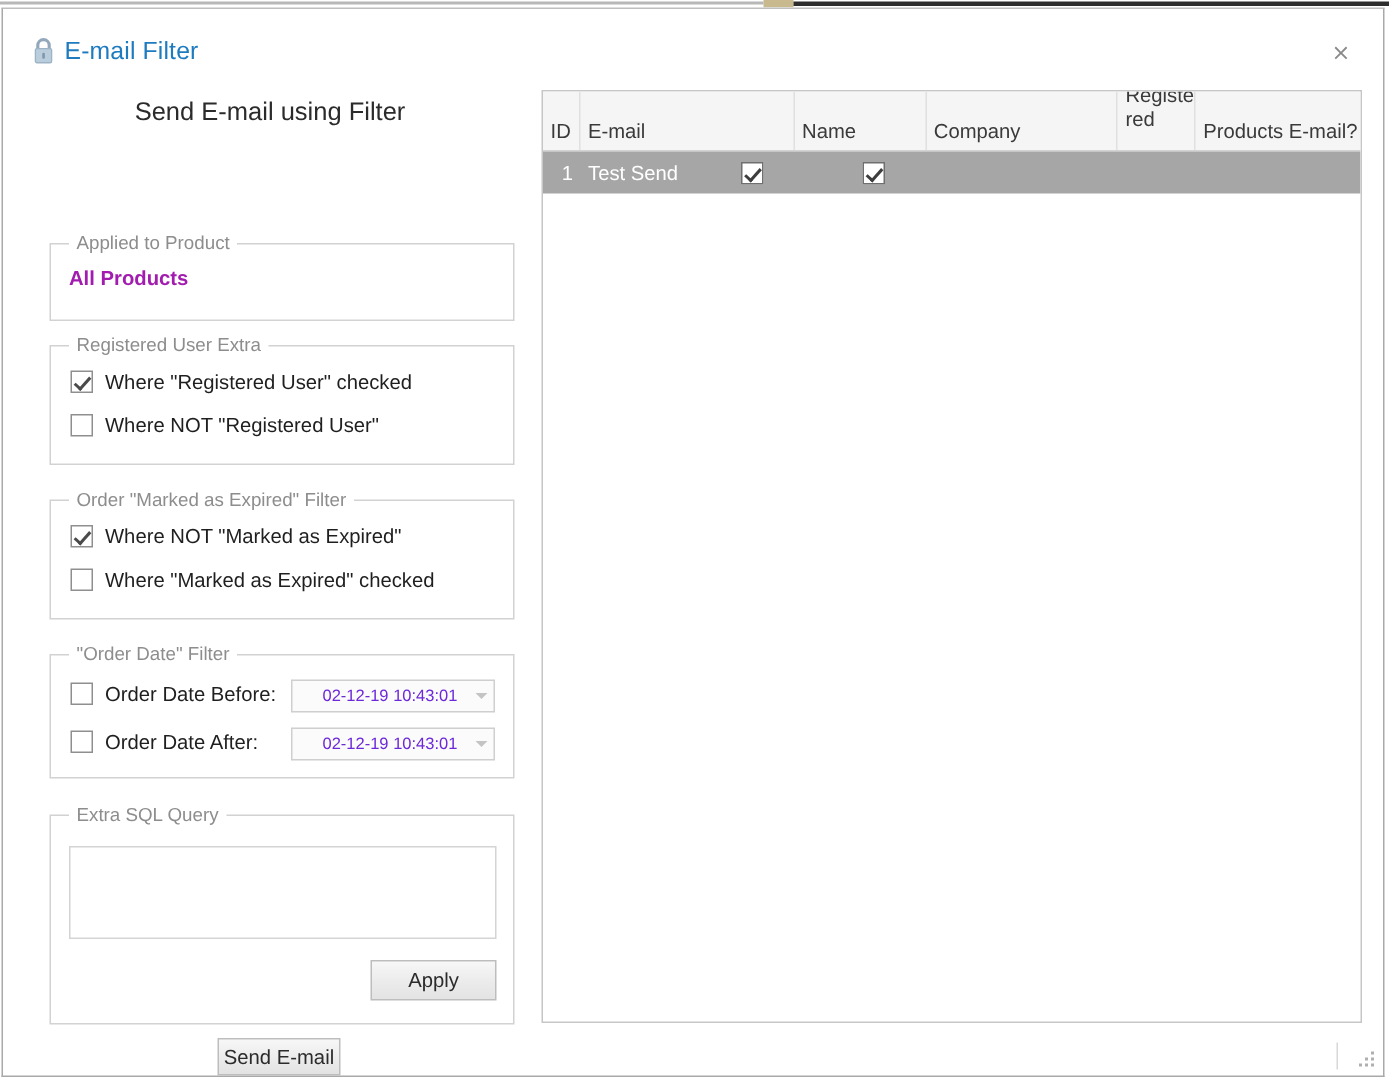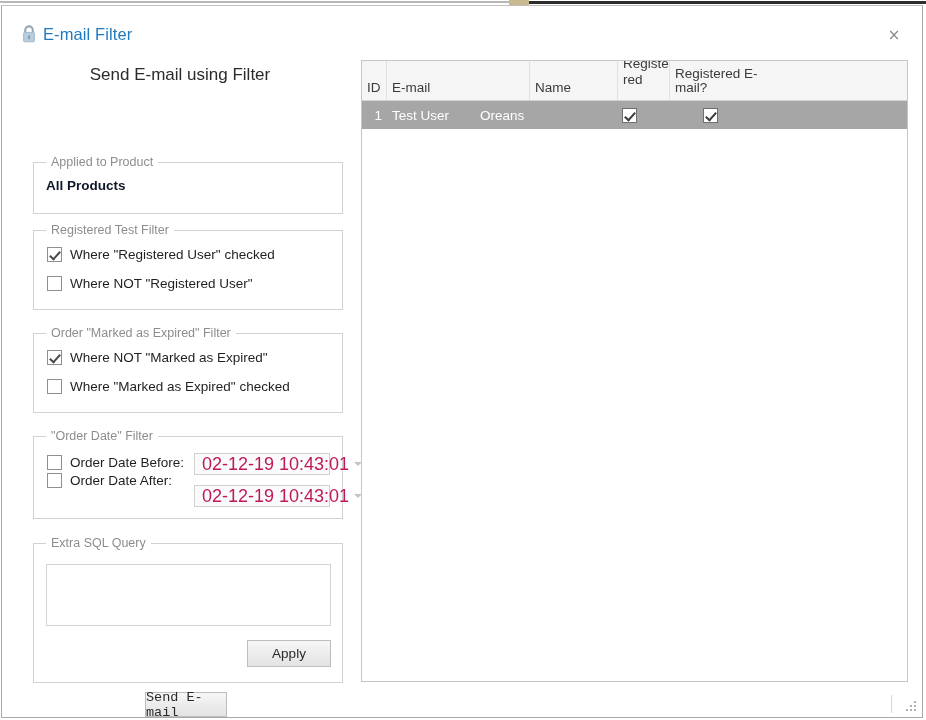--- a/index.html
+++ b/index.html
@@ -117,21 +117,21 @@
   .gb-reguser { left: 31px; top: 179px; width: 310px; height: 80px; }
   .gb-expired { left: 31px; top: 282px; width: 310px; height: 80px; }
   .gb-orderdate { left: 31px; top: 385px; width: 310px; height: 83px; }
   .gb-sql { left: 31px; top: 492px; width: 310px; height: 140px; }
 
   .all-products {
     position: absolute;
     left: 12px; top: 15px;
     font-size: 13.5px;
     font-weight: bold;
-    color: #0f172a;
+    color: #a21caf;
     white-space: nowrap;
     text-align: center;
   }
 
   
   .cb-row {
     position: absolute;
     left: 13px;
     display: flex;
     align-items: center;
@@ -164,23 +164,23 @@
     position: absolute;
     width: 136px; height: 22px;
     border: 1px solid #cfcfcf;
     background: #fbfbfb;
     box-sizing: border-box;
     display: flex;
     align-items: center;
     cursor: default;
   }
   .date-value {
-    font-size: 18px;
-    color: #be185d;
-    margin-left: 7px;
+    font-size: 11px;
+    color: #6d28d9;
+    margin-left: 20px;
     white-space: nowrap;
     flex: 1 1 auto;
   }
   .date-arrow {
     width: 17px;
     height: 100%;
     display: flex;
     align-items: center;
     justify-content: center;
     flex: 0 0 auto;
@@ -216,21 +216,21 @@
     user-select: none;
   }
   .apply-btn {
     position: absolute;
     left: 213px; top: 96px;
     width: 84px; height: 27px;
   }
   .send-btn {
     position: absolute;
     left: 143px; top: 641px;
-    width: 82px; height: 25px; font-family: Liberation Mono, monospace;
+    width: 82px; height: 25px;
   }
 
   
   .grid-panel {
     position: absolute;
     left: 359px; top: 54px;
     width: 547px; height: 622px;
     border: 1px solid #c6c6c6;
     background: #ffffff;
     box-sizing: border-box;
@@ -347,21 +347,21 @@
   <div class="left-pane">
 
     <div class="pane-heading">Send E-mail using Filter</div>
 
     <div class="groupbox gb-applied">
       <div class="gb-title">Applied to Product</div>
       <div class="all-products">All Products</div>
     </div>
 
     <div class="groupbox gb-reguser">
-      <div class="gb-title">Registered Test Filter</div>
+      <div class="gb-title">Registered User Extra</div>
       <div class="cb-row" style="top:16px">
         <span class="cbx checked"></span>
         <span class="cb-label">Where "Registered User" checked</span>
       </div>
       <div class="cb-row" style="top:45px">
         <span class="cbx"></span>
         <span class="cb-label">Where NOT "Registered User"</span>
       </div>
     </div>
 
@@ -384,21 +384,21 @@
         <span class="cbx"></span>
         <span class="cb-label">Order Date Before:</span>
       </div>
       <div class="date-field" style="left:160px; top:16px">
         <span class="date-value">02-12-19 10:43:01</span>
         <span class="date-arrow">
             <i></i>
           </span>
       </div>
 
-      <div class="cb-row" style="top:36px">
+      <div class="cb-row" style="top:50px">
         <span class="cbx"></span>
         <span class="cb-label">Order Date After:</span>
       </div>
       <div class="date-field" style="left:160px; top:48px">
         <span class="date-value">02-12-19 10:43:01</span>
         <span class="date-arrow">
             <i></i>
           </span>
       </div>
     </div>
@@ -417,32 +417,34 @@
     <div class="grid-header">
       <div class="hcell" style="width:25px">
           <span>ID</span>
         </div>
       <div class="hcell" style="width:143px">
           <span>E-mail</span>
         </div>
       <div class="hcell" style="width:88px">
           <span>Name</span>
         </div>
+      <div class="hcell" style="width:128px">
+          <span>Company</span>
+        </div>
       <div class="hcell wrap" style="width:52px">
           <span>Registered</span>
         </div>
       <div class="hcell last" style="width:110px">
-          <span>Registered E-mail?</span>
+          <span>Products E-mail?</span>
         </div>
     </div>
 
     <div class="grid-row">
       <div class="gcell right" style="width:25px">1</div>
-      <div class="gcell" style="width:88px">Test User</div>
-      <div class="gcell" style="width:128px">Oreans</div>
+      <div class="gcell" style="width:88px">Test Send</div>
       <div class="gcell center" style="width:52px">
           <span class="rowcbx"></span>
         </div>
       <div class="gcell center" style="width:110px">
           <span class="rowcbx"></span>
         </div>
     </div>
   </div>
 
   <div class="grip-divider"></div>

